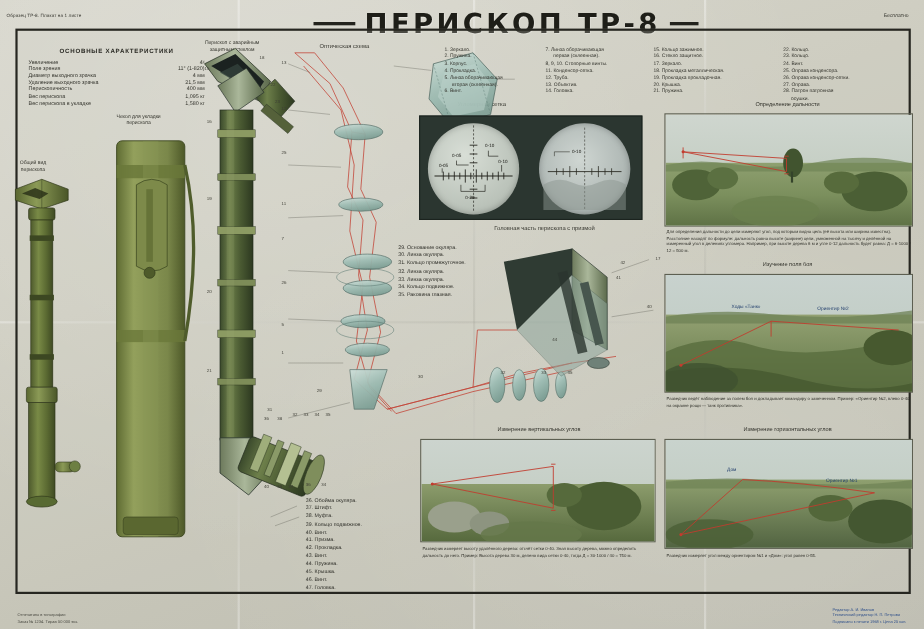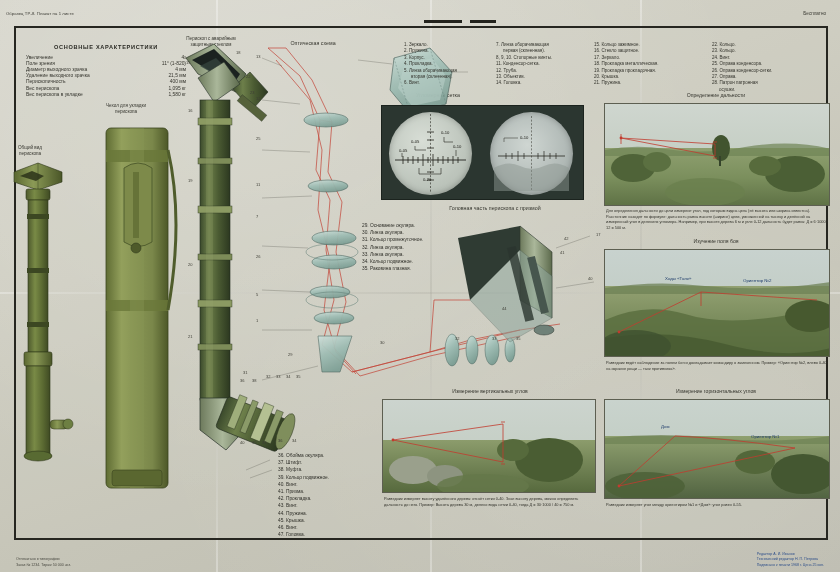--- a/index.html
+++ b/index.html
@@ -96,20 +96,21 @@
   <div class="crease" style="left:216px;"></div>
   <div class="crease" style="left:430px;"></div>
   <div class="crease" style="left:640px;"></div>
   <div class="creaseH" style="top:292px;"></div>
 
   <div class="topbar-left">Образец ТР-8. Плакат на 1 листе</div>
   <div class="topbar-right">Бесплатно</div>
 
   <div class="title-wrap">
     <div class="title-rule"></div>
+    <div class="title-text">ПЕРИСКОП ТР-8</div>
     <div class="title-rule r2"></div>
   </div>
 
   <div class="frame"></div>
 
   <div class="spec">
     <h3>ОСНОВНЫЕ ХАРАКТЕРИСТИКИ</h3>
     <table>
         <tbody id="spec-body">
           <tr>

